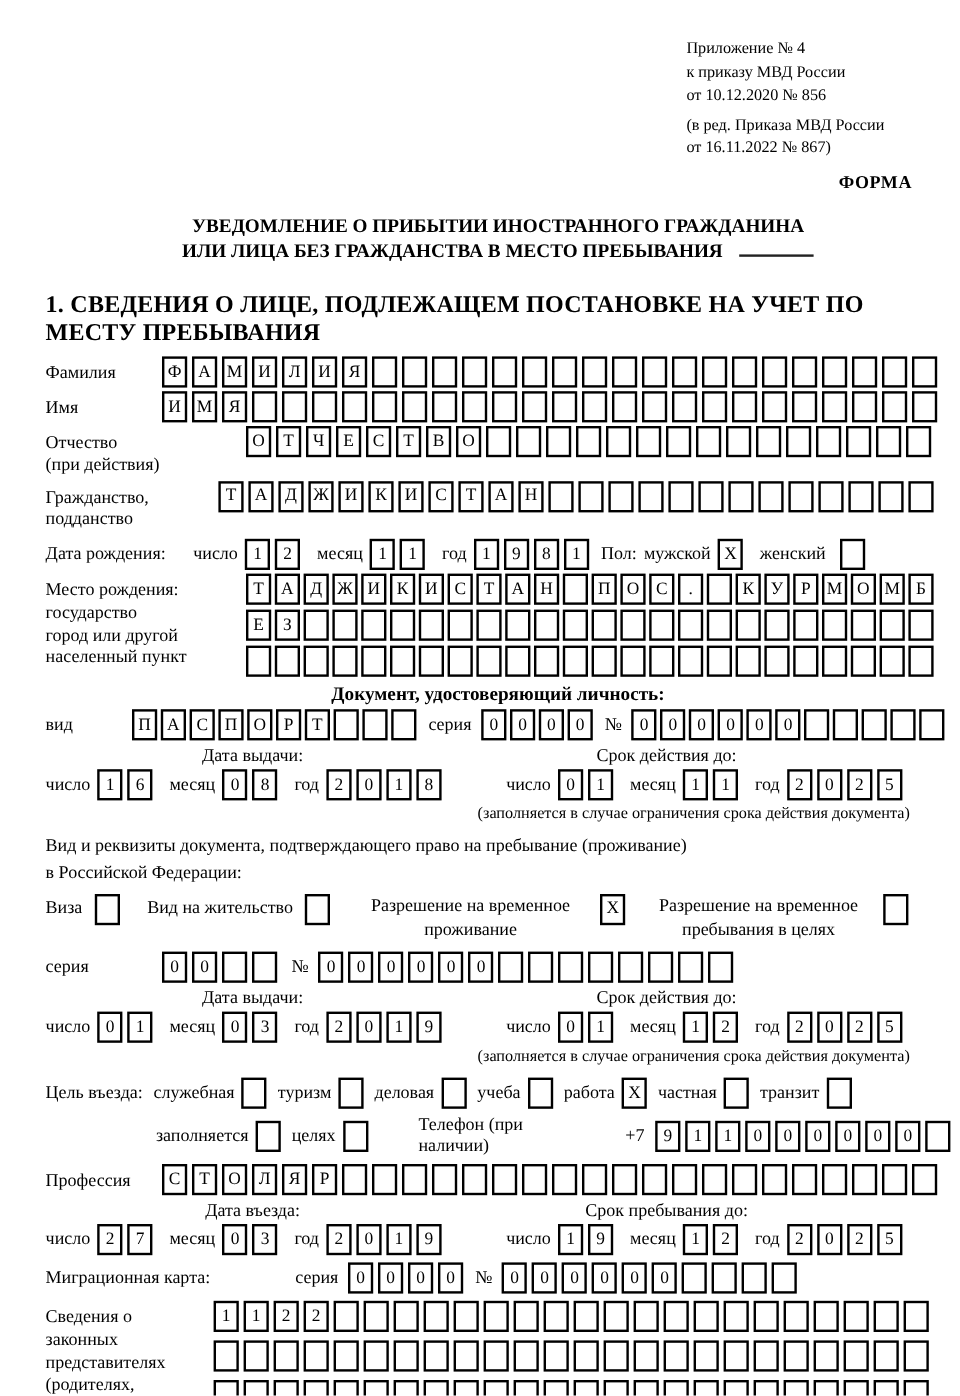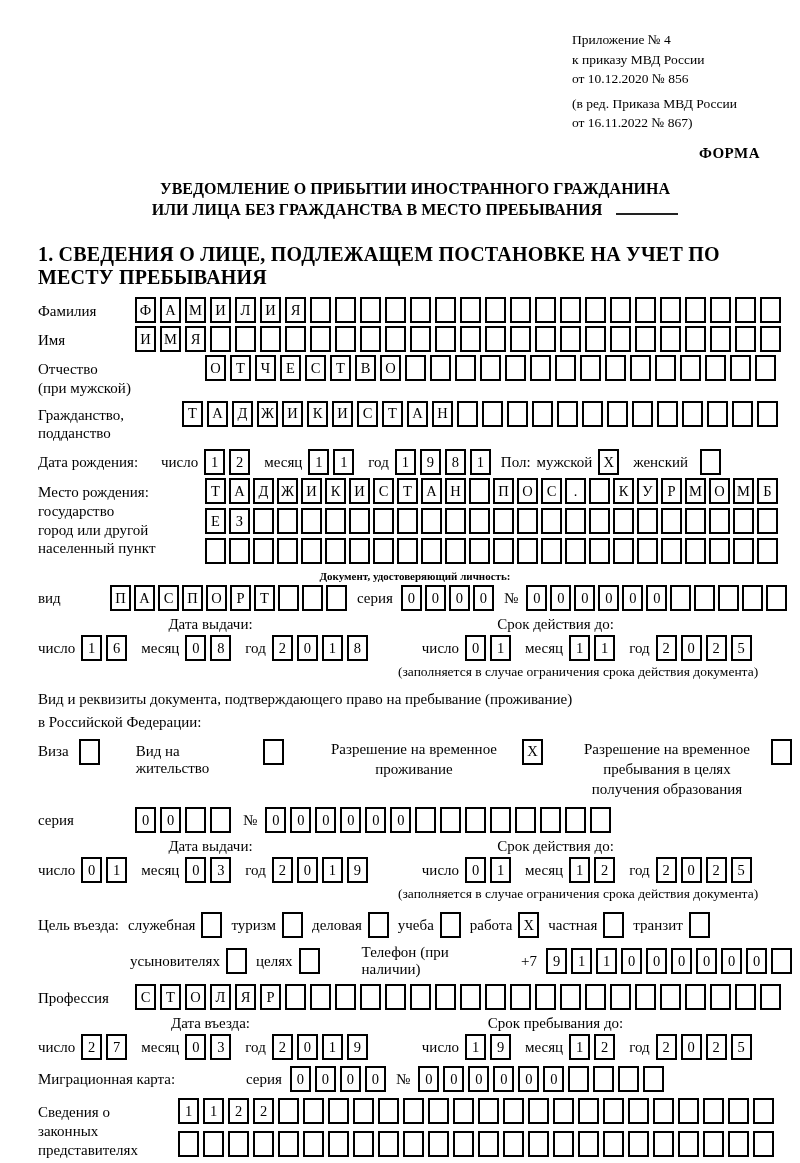--- a/index.html
+++ b/index.html
@@ -37,32 +37,32 @@
   .dualhead { display:flex; margin-top:5px; }
   .dh-left { width:345px; text-align:center; }
   .dh-right { width:345px; text-align:center; }
   .daterow { display:flex; align-items:center; margin-top:2px; }
   .dg { display:flex; align-items:center; gap:6px; }
   .dg .word { margin-left:8px; }
   .rg { margin-left:54px; }
   .note { font-size:13.5px; margin-left:360px; margin-top:3px; }
 
   .restext { margin-top:8px; line-height:1.55; }
-  .cbrow { display:flex; align-items:flex-start; gap:22px; margin-top:4px; }
+  .cbrow { display:flex; align-items:flex-start; gap:9px; margin-top:4px; }
   .cbgroup { display:flex; align-items:flex-start; gap:10px; }
   .cblabel { text-align:center; line-height:1.35; }
   .w190 { width:196px; } .w185 { width:188px; }
 
   .purposerow { display:flex; align-items:center; gap:9px; margin-top:10px; flex-wrap:nowrap; }
   .purposerow2 { display:flex; align-items:center; gap:9px; margin-top:6px; margin-left:92px; }
   .phone-label { margin-left:33px; } .phone-prefix { margin-left:22px; }
 
   .repblock { display:flex; margin-top:6px; }
   .repcol { display:flex; flex-direction:column; gap:7px; }
-  .center-bold { text-align:center; font-weight:bold; font-size:11px; margin-top:6px; }
+  .center-bold { text-align:center; font-weight:bold; font-size:16px; margin-top:6px; }
 </style>
 </head>
 <body>
 
 <div class="page">
 
   <div class="appendix">
     <div>Приложение № 4</div>
     <div>к приказу МВД России</div>
     <div>от 10.12.2020 № 856</div>
@@ -139,21 +139,21 @@
         <span class="cell"></span>
         <span class="cell"></span>
         <span class="cell"></span>
         <span class="cell"></span>
       </div>
   </div>
 
   <div class="crow">
     <div class="lab lw2">
       <div>Отчество</div>
-      <div>(при мужской)</div>
+      <div>(при действия)</div>
     </div>
     <div class="cells">
         <span class="cell">О</span>
         <span class="cell">Т</span>
         <span class="cell">Ч</span>
         <span class="cell">Е</span>
         <span class="cell">С</span>
         <span class="cell">Т</span>
         <span class="cell">В</span>
         <span class="cell">О</span>
@@ -440,21 +440,20 @@
         <div>проживание</div>
       </div>
       <span class="cells">
           <span class="cell">X</span>
         </span>
     </div>
     <div class="cbgroup" style="margin-left:8px;">
       <div class="cblabel w185">
         <div>Разрешение на временное</div>
         <div>пребывания в целях</div>
-        <div>получения образования</div>
       </div>
       <span class="cells">
           <span class="cell"></span>
         </span>
     </div>
   </div>
 
   <div class="crow mt8" style="align-items:center;">
     <span class="lab" style="padding-top:0; width:97px;">серия</span>
     <span class="cells">
@@ -568,21 +567,21 @@
       </span>
     <span class="ig">
         <span>транзит</span>
         <span class="cells">
           <span class="cell"></span>
         </span>
       </span>
   </div>
   <div class="purposerow2">
     <span class="ig">
-        <span>усыновителях</span>
+        <span>заполняется</span>
         <span class="cells">
           <span class="cell"></span>
         </span>
       </span>
     <span class="ig">
         <span>целях</span>
         <span class="cells">
           <span class="cell"></span>
         </span>
       </span>

